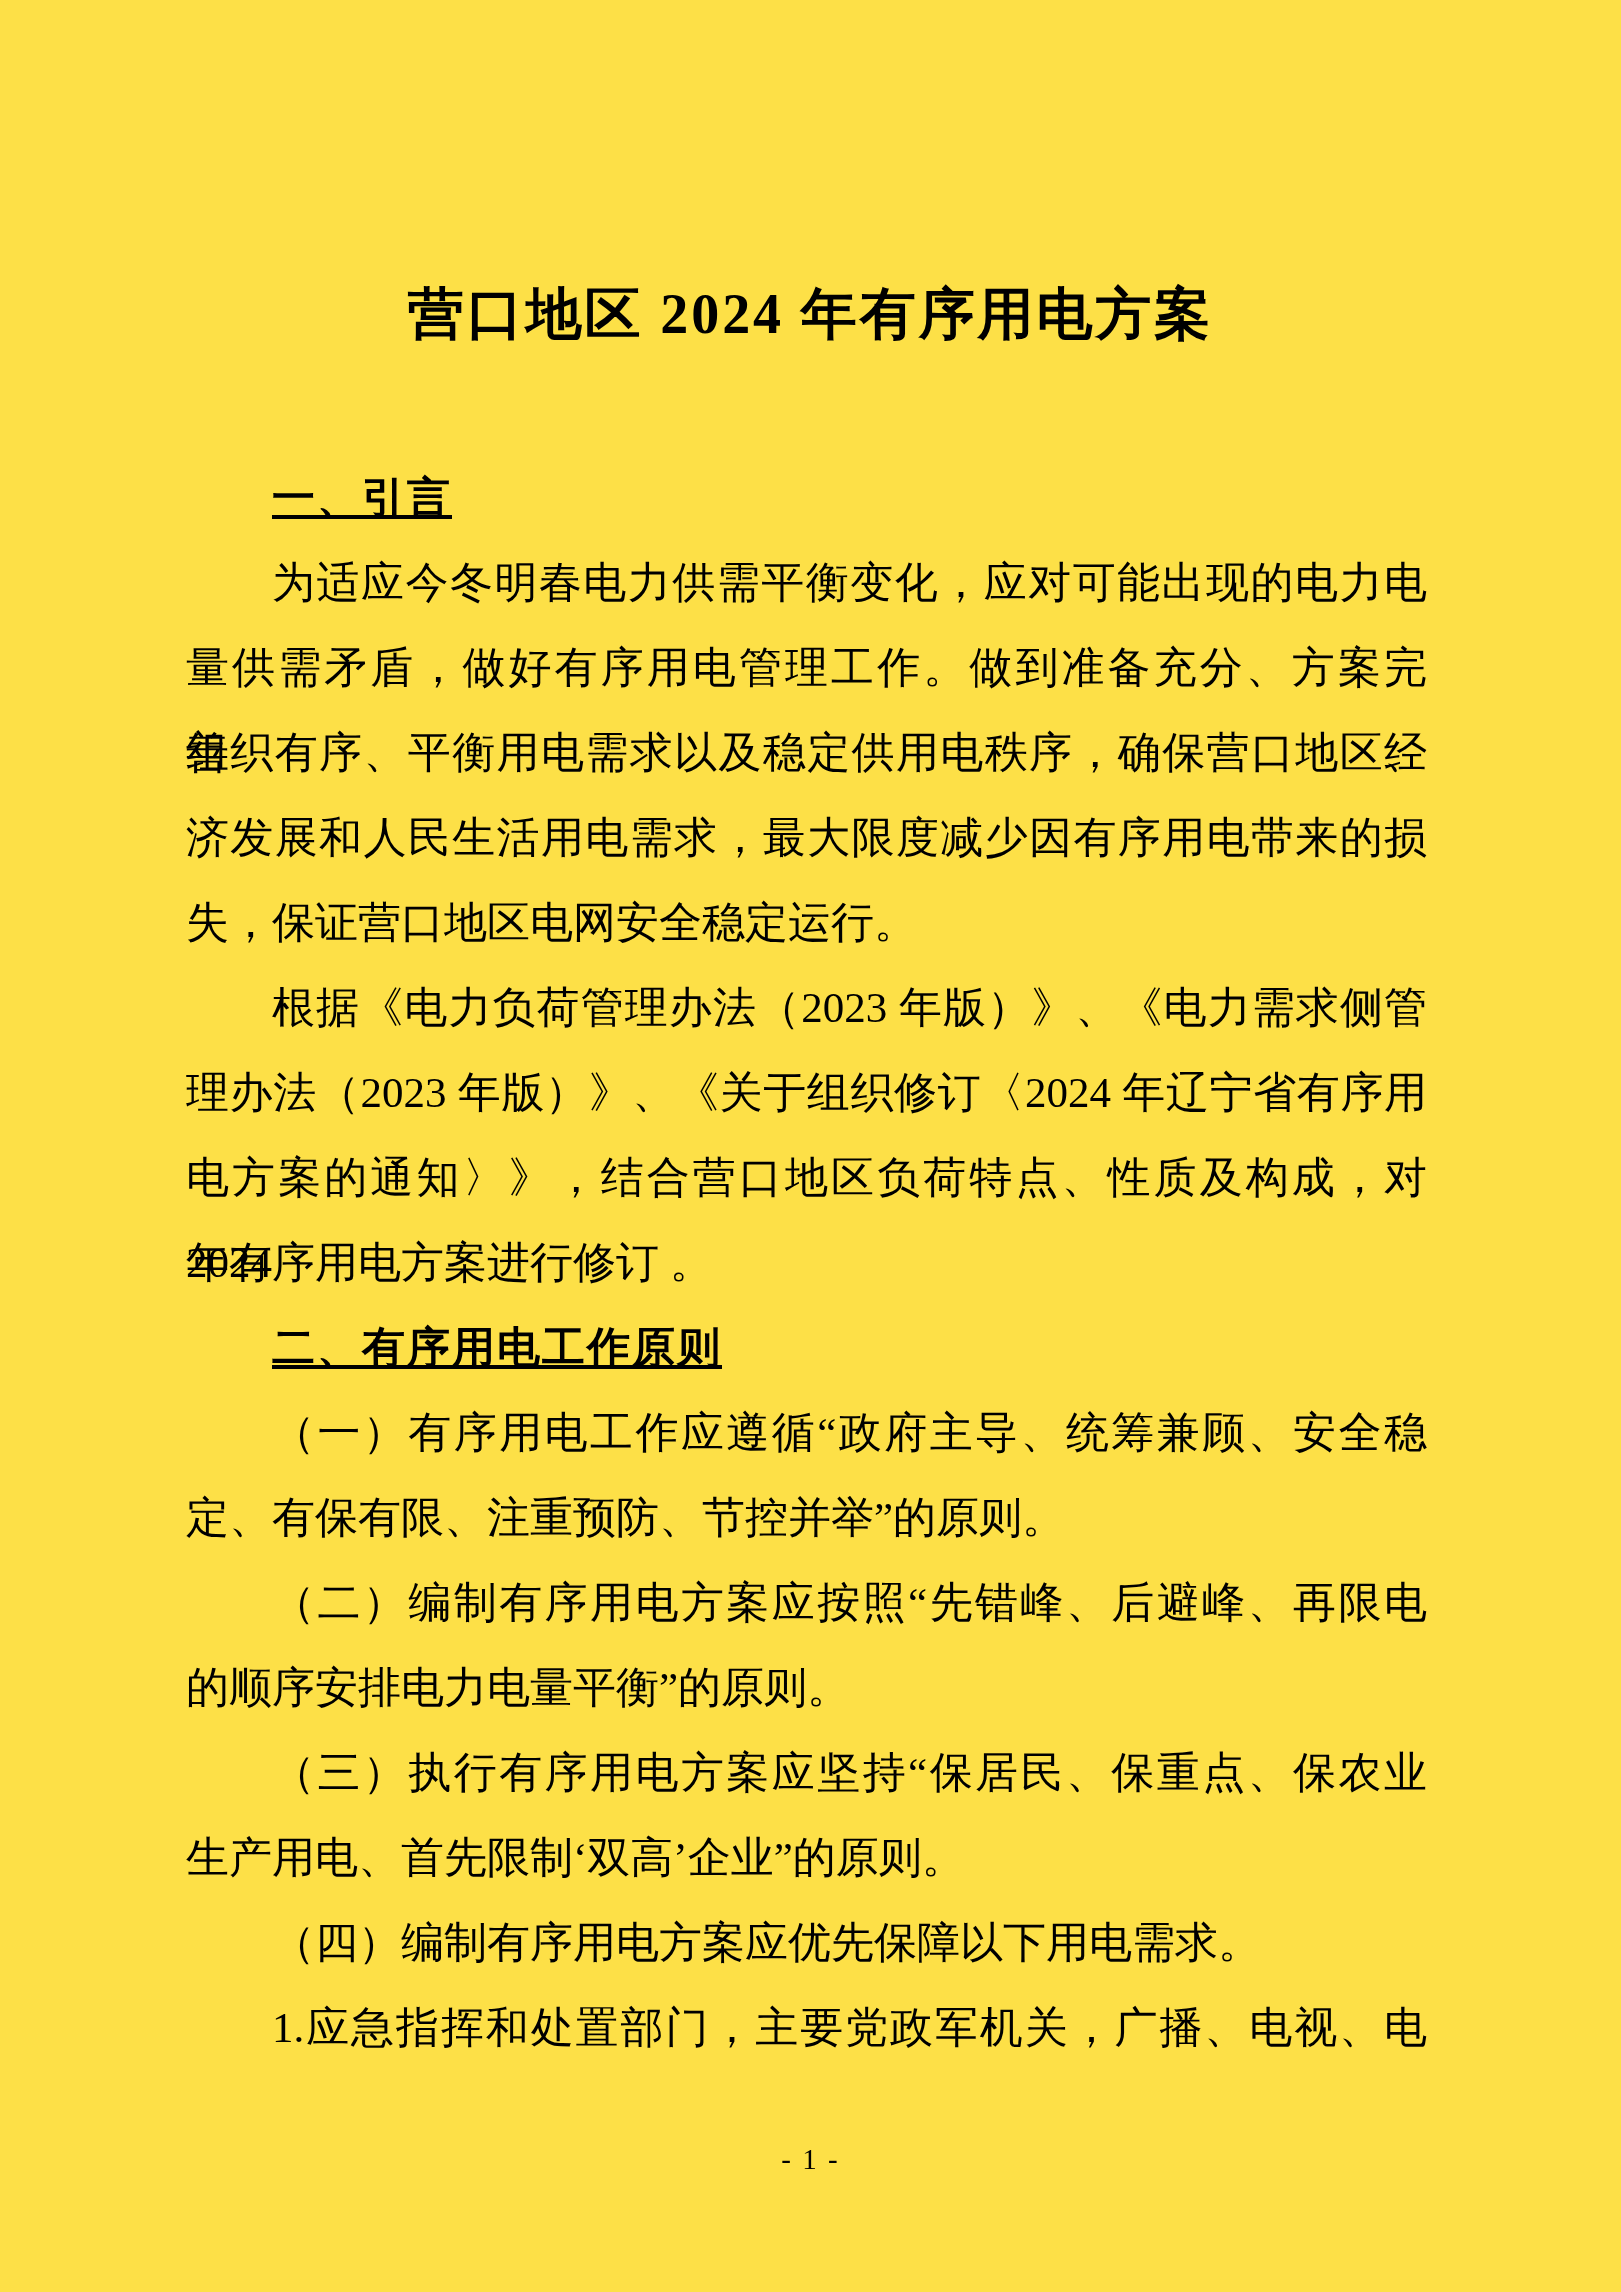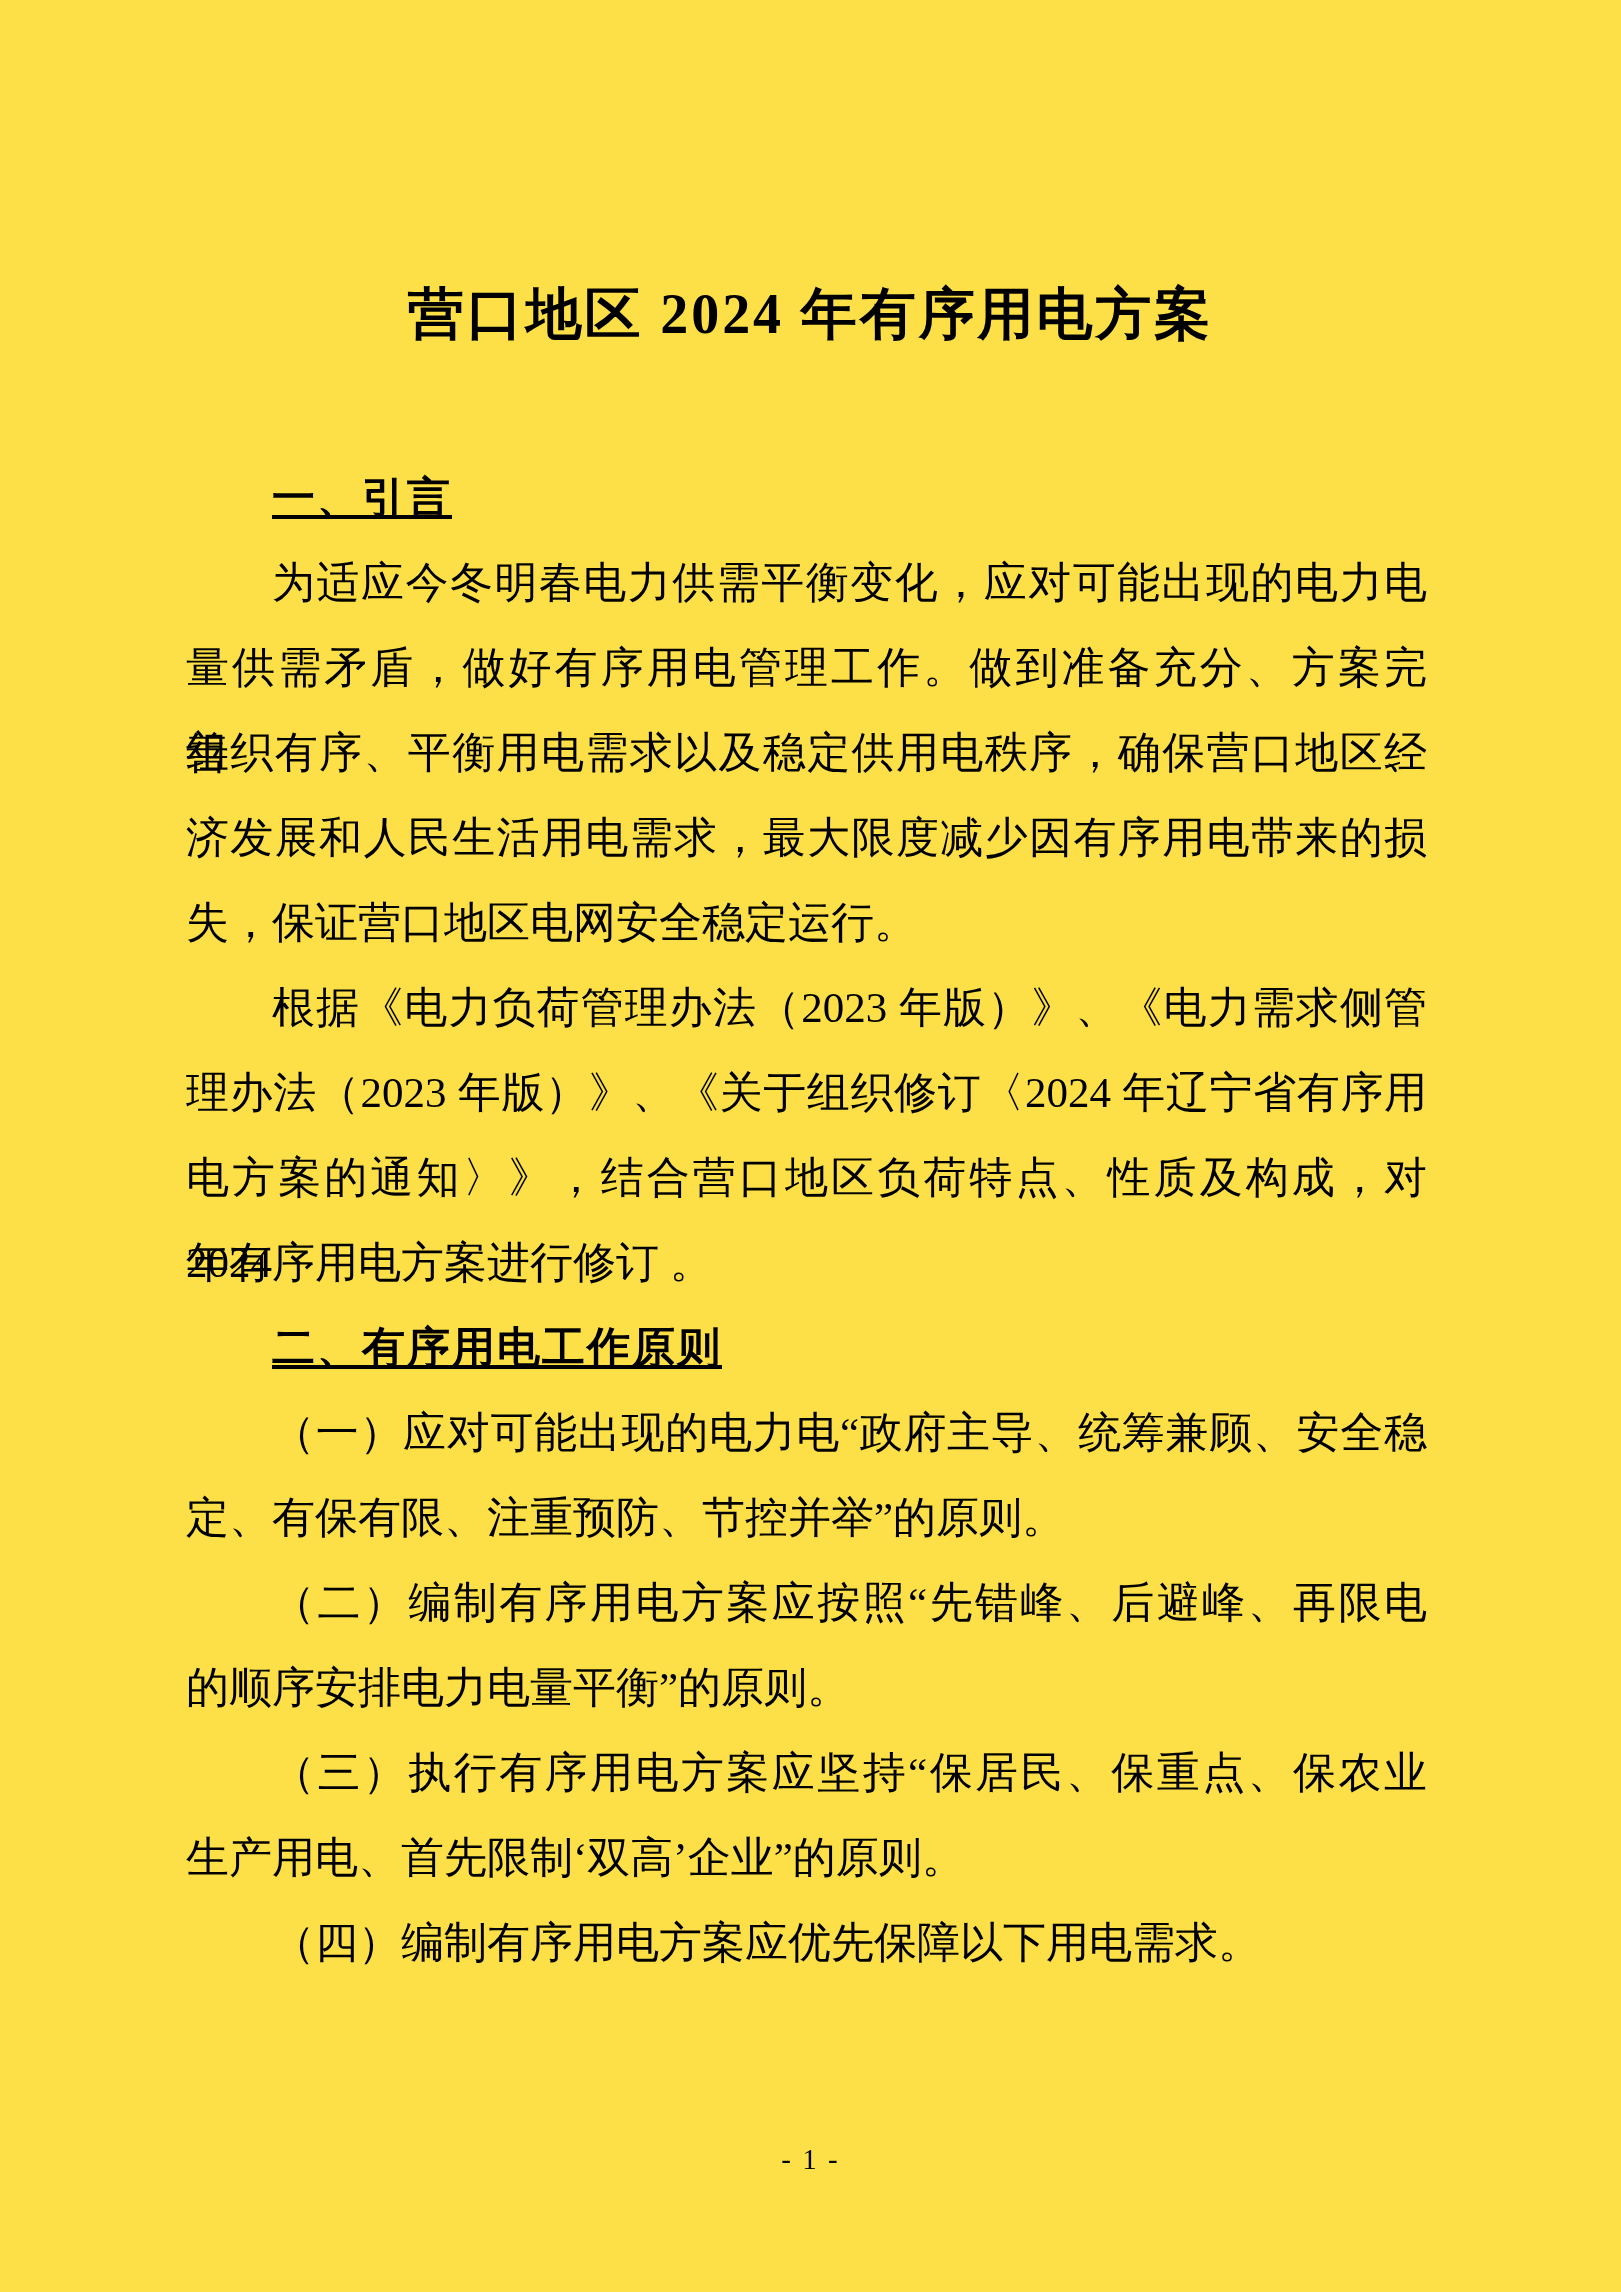--- a/index.html
+++ b/index.html
@@ -77,25 +77,26 @@
     <div class="line j i">为适应今冬明春电力供需平衡变化，应对可能出现的电力电</div>
     <div class="line j">量供需矛盾，做好有序用电管理工作。做到准备充分、方案完善、</div>
     <div class="line j">组织有序、平衡用电需求以及稳定供用电秩序，确保营口地区经</div>
     <div class="line j">济发展和人民生活用电需求，最大限度减少因有序用电带来的损</div>
     <div class="line">失，保证营口地区电网安全稳定运行。</div>
     <div class="line j i">根据《电力负荷管理办法（2023 年版）》、《电力需求侧管</div>
     <div class="line j">理办法（2023 年版）》、《关于组织修订〈2024 年辽宁省有序用</div>
     <div class="line j">电方案的通知〉》，结合营口地区负荷特点、性质及构成，对 2024</div>
     <div class="line">年有序用电方案进行修订 。</div>
     <div class="line h i">二、有序用电工作原则</div>
-    <div class="line j i">（一）应对可能出现的电力电“政府主导、统筹兼顾、安全稳</div>
+    <div class="line j i">（一）有序用电工作应遵循“政府主导、统筹兼顾、安全稳</div>
     <div class="line">定、有保有限、注重预防、节控并举”的原则。</div>
     <div class="line j i">（二）编制有序用电方案应按照“先错峰、后避峰、再限电</div>
     <div class="line">的顺序安排电力电量平衡”的原则。</div>
     <div class="line j i">（三）执行有序用电方案应坚持“保居民、保重点、保农业</div>
     <div class="line">生产用电、首先限制‘双高’企业”的原则。</div>
     <div class="line i">（四）编制有序用电方案应优先保障以下用电需求。</div>
+    <div class="line j i">1.应急指挥和处置部门，主要党政军机关，广播、电视、电</div>
   </div>
 
   <div class="footer">- 1 -</div>
 
 </div>
 
 
 </body></html>

